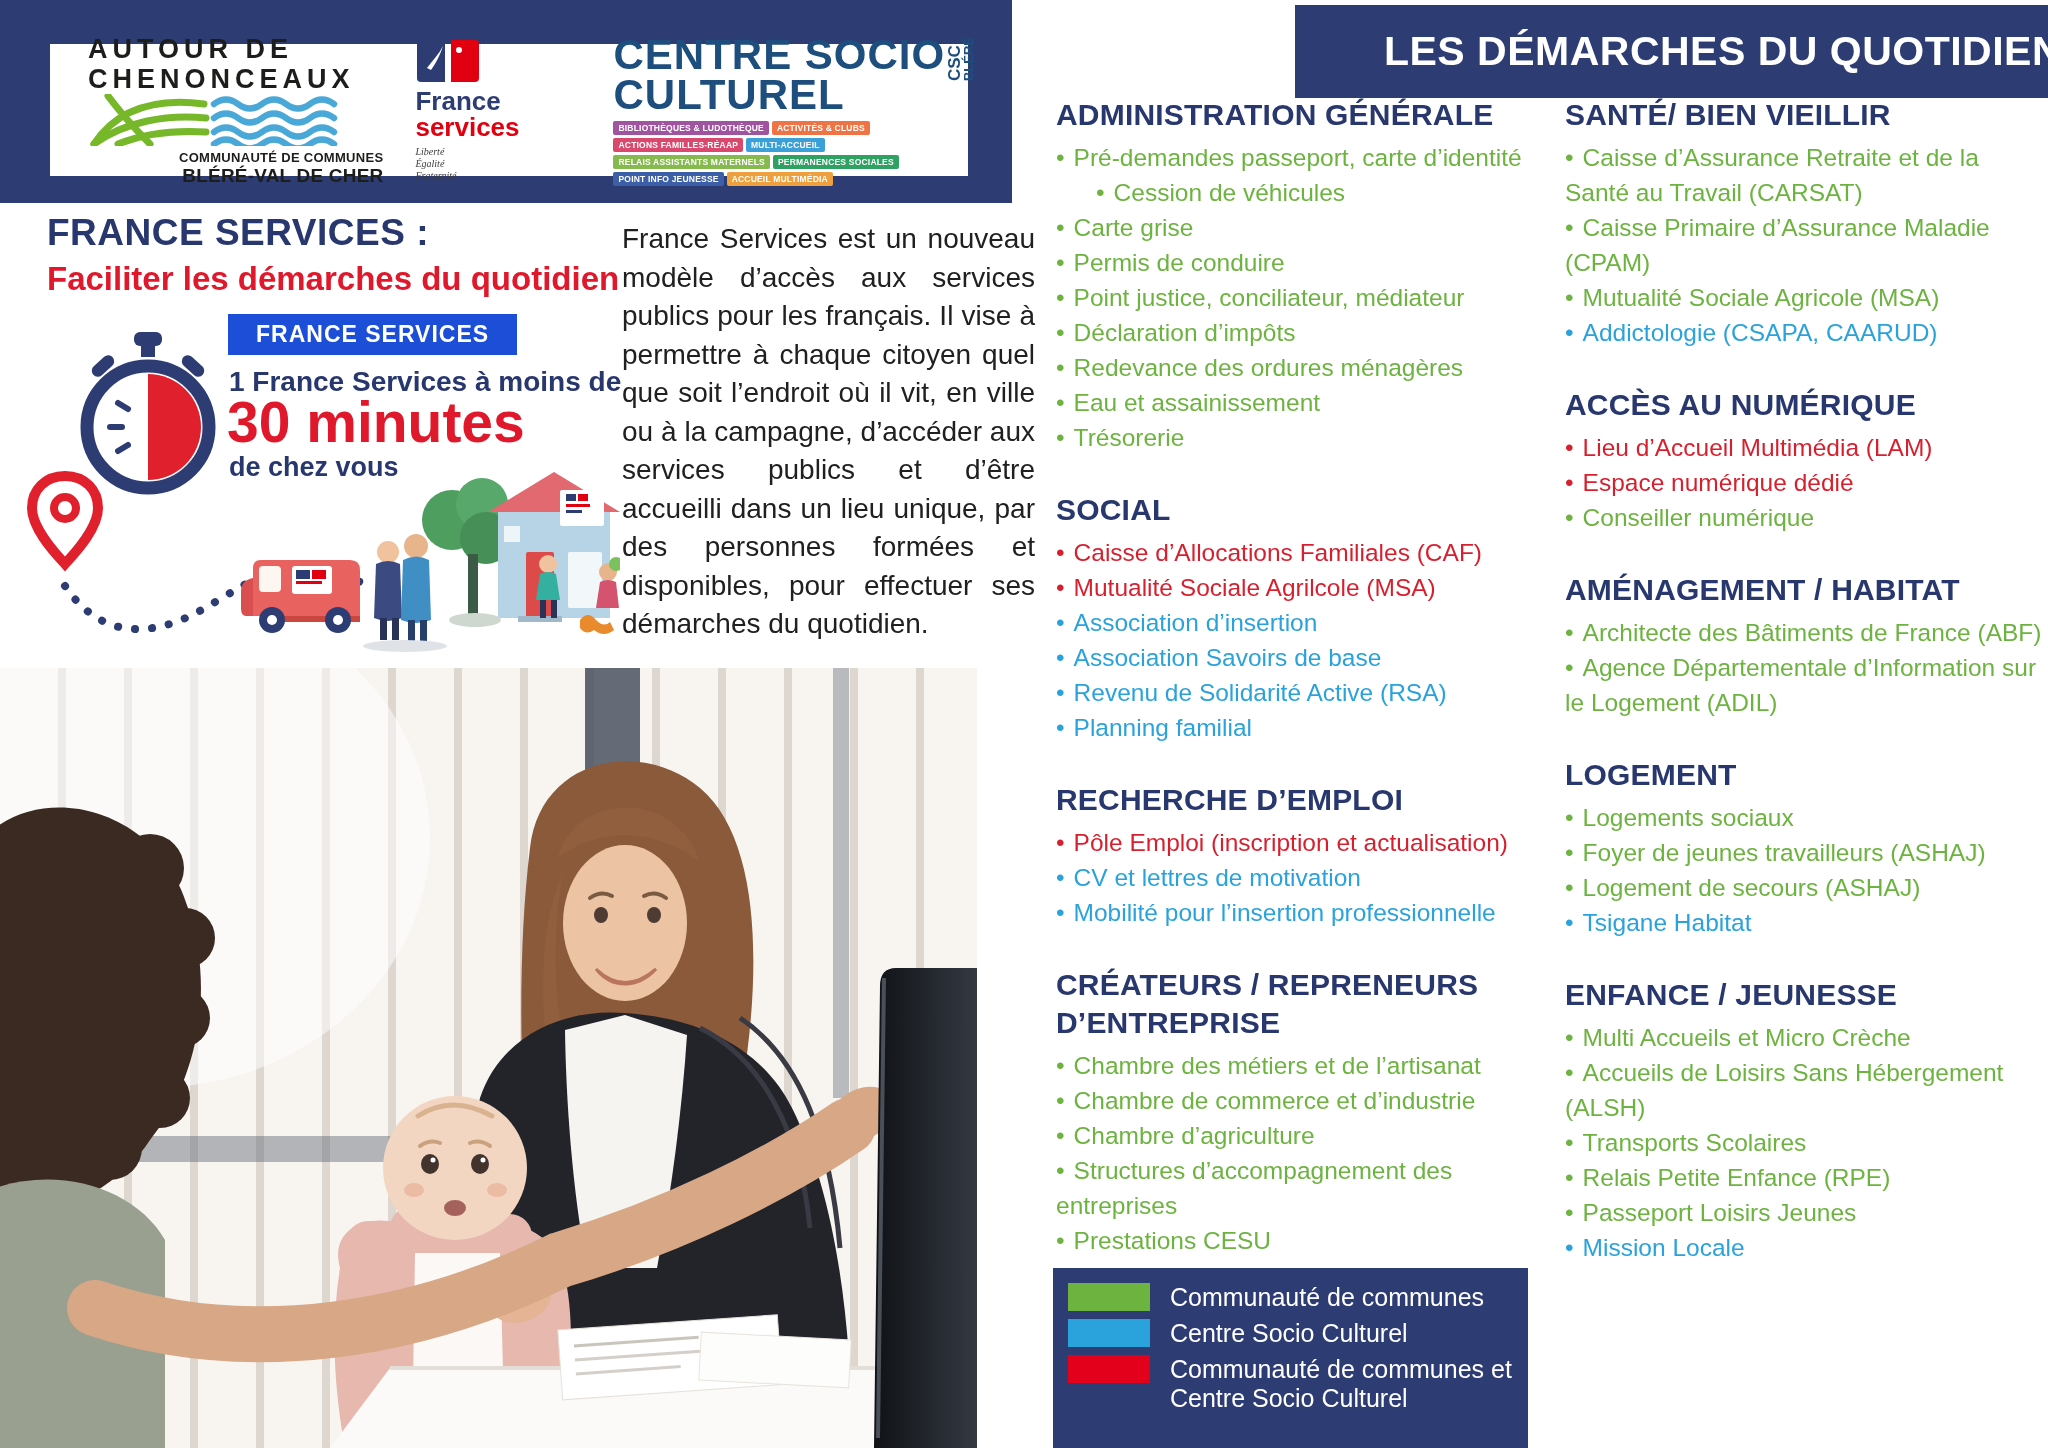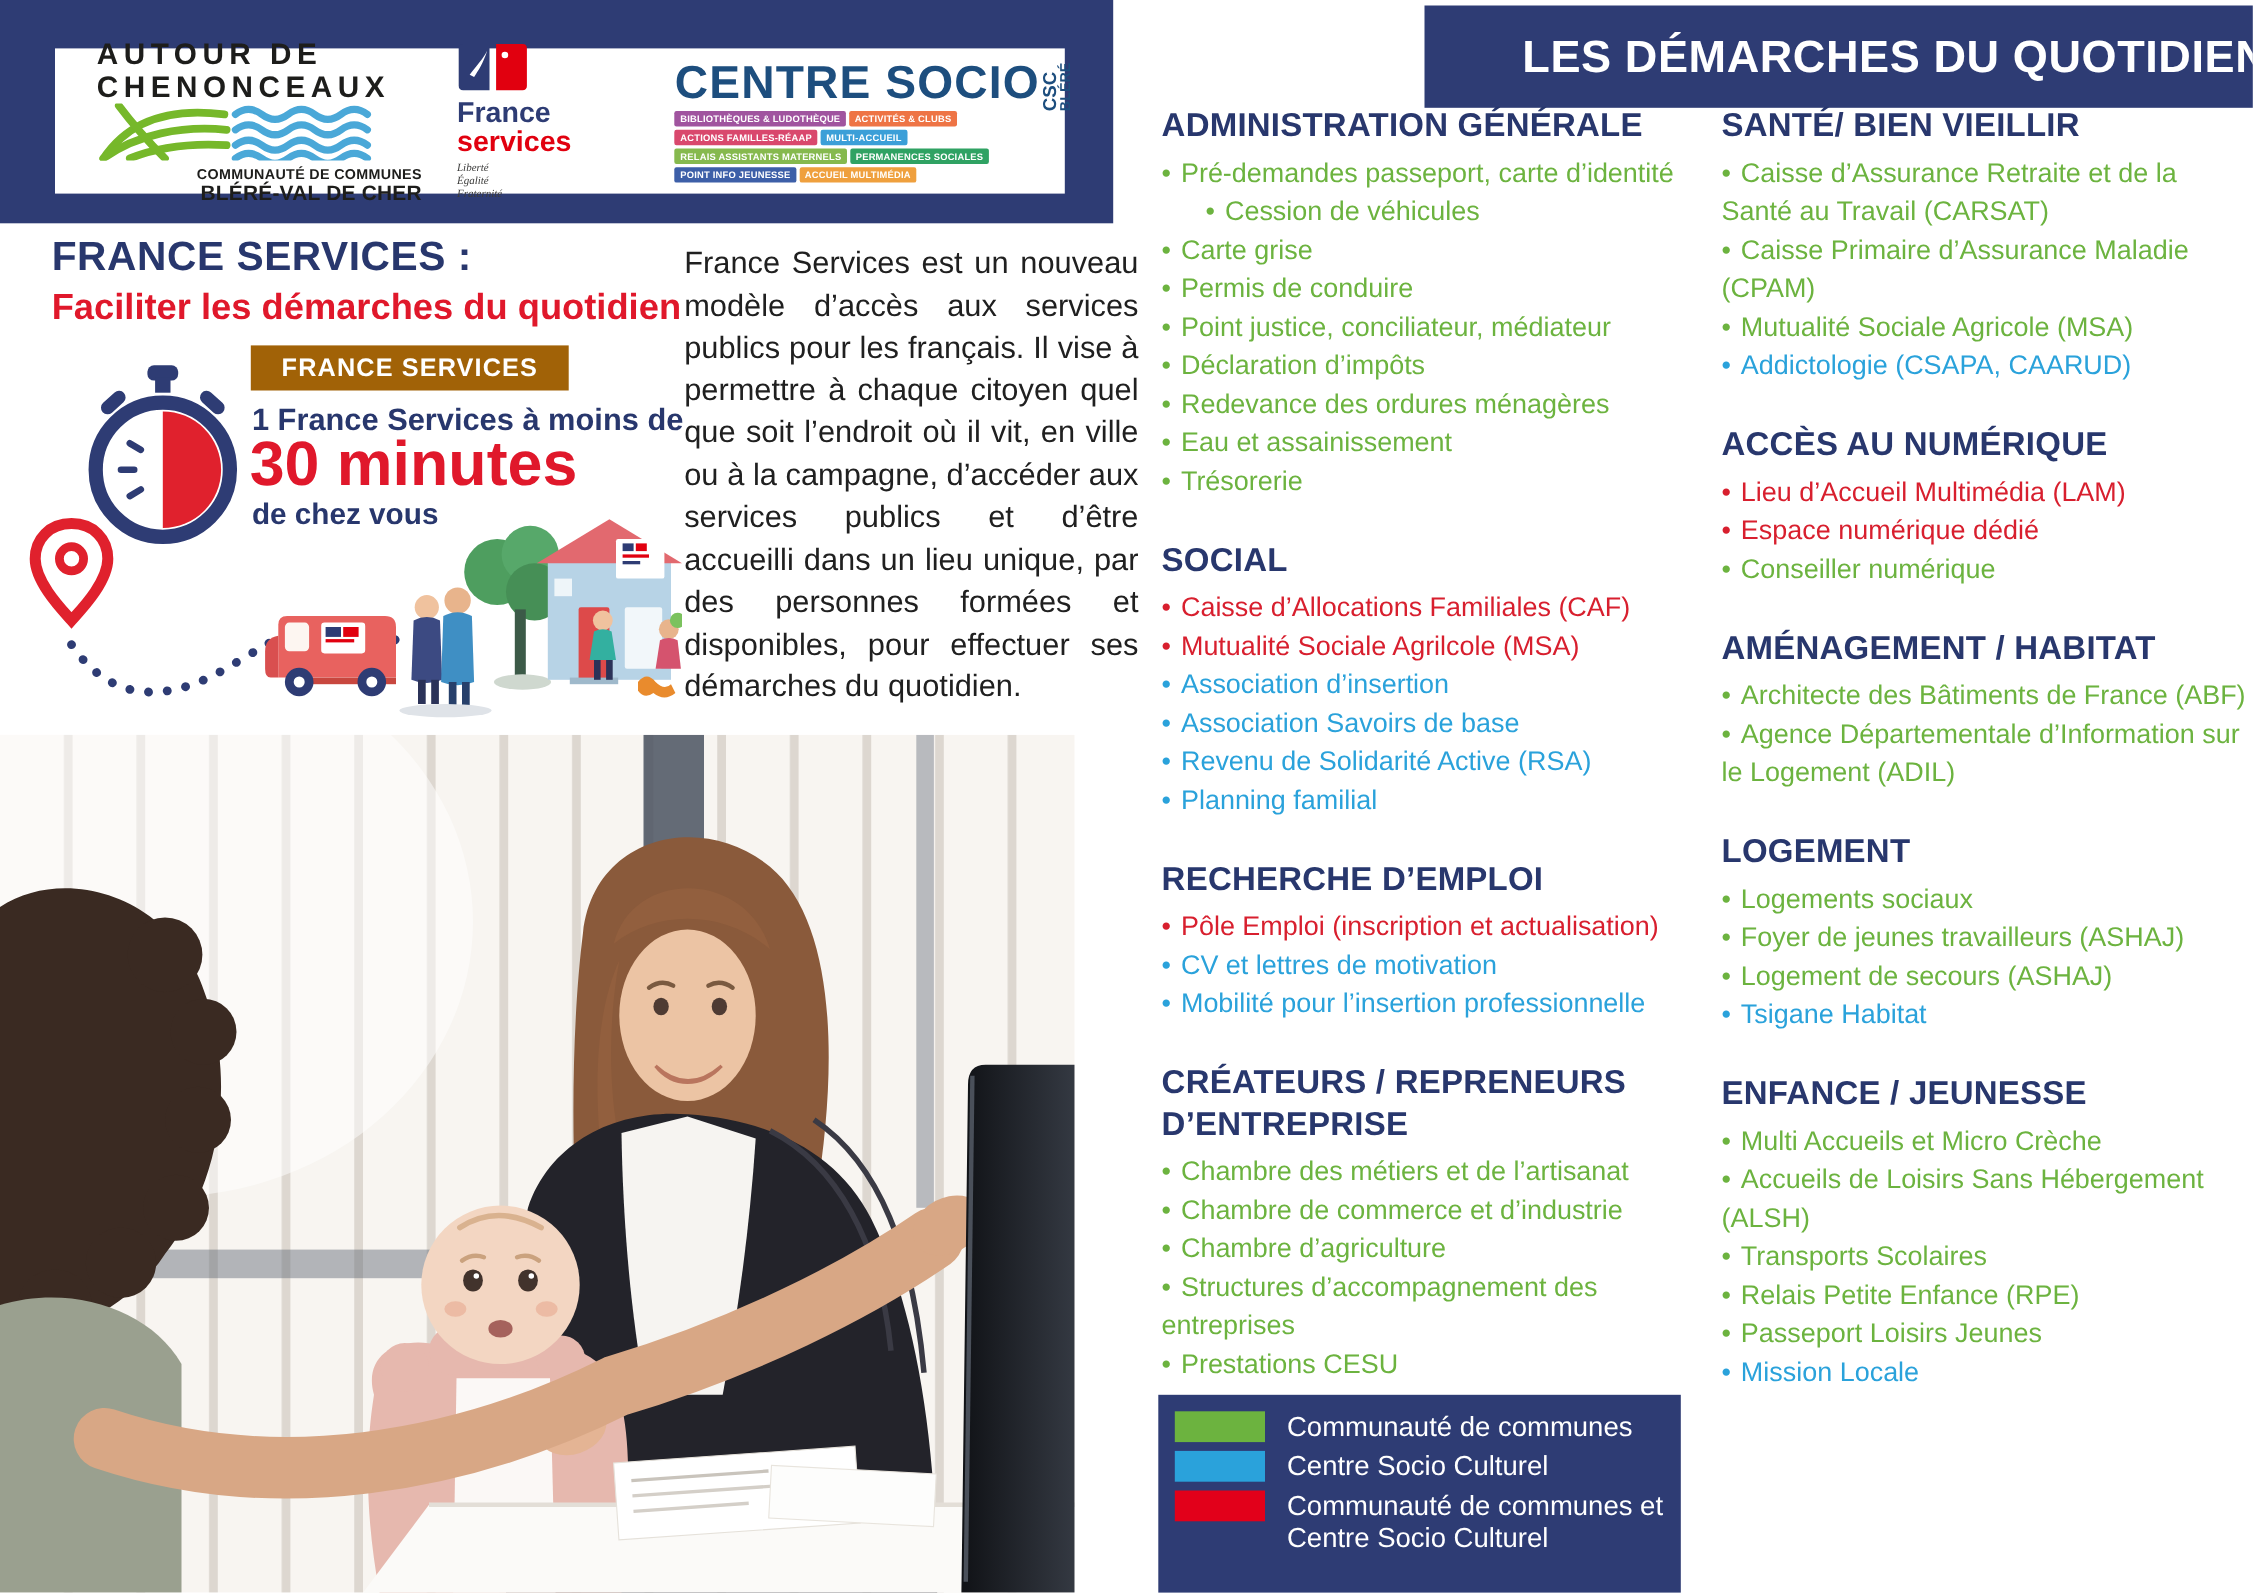--- a/index.html
+++ b/index.html
@@ -26,21 +26,21 @@
   .csc-tags{margin-top:6px;display:flex;flex-wrap:wrap;gap:3px;width:350px;}
   .csc-tag{color:#fff;font-size:8.5px;font-weight:700;letter-spacing:.2px;padding:2px 5px;border-radius:2px;white-space:nowrap;}
 
   
   .title-banner{position:absolute;left:1295px;top:5px;width:856px;height:93px;background:#2e3c74;display:flex;align-items:center;justify-content:center;}
   .title-banner span{color:#fff;font-size:41px;font-weight:800;letter-spacing:.5px;}
 
   
   .intro-h1{position:absolute;left:47px;top:212px;font-size:37px;font-weight:800;color:#28376d;letter-spacing:.5px;}
   .intro-h2{position:absolute;left:47px;top:260px;font-size:33px;font-weight:800;color:#e0182b;}
-  .fs-badge{position:absolute;left:228px;top:314px;background:#a16207;color:#fff;font-size:23px;font-weight:700;letter-spacing:1px;padding:7px 28px;}
+  .fs-badge{position:absolute;left:228px;top:314px;background:#1d4ed8;color:#fff;font-size:23px;font-weight:700;letter-spacing:1px;padding:7px 28px;}
   .prox-1{position:absolute;left:229px;top:366px;font-size:28px;font-weight:800;color:#28376d;}
   .prox-2{position:absolute;left:227px;top:392px;font-size:57px;font-weight:800;color:#e0182b;line-height:60px;}
   .prox-3{position:absolute;left:229px;top:452px;font-size:27px;font-weight:800;color:#28376d;}
   .stopwatch{position:absolute;left:72px;top:330px;}
   .illustration{position:absolute;left:20px;top:468px;}
   .intro-par{position:absolute;left:622px;top:220px;width:413px;font-size:28px;line-height:38.5px;color:#202020;text-align:justify;}
 
   
   .photo{position:absolute;left:0px;top:668px;}
 
@@ -95,20 +95,21 @@
         <div class="fs-brand2">services</div>
         <div class="fs-motto">
             <div>Liberté</div>
             <div>Égalité</div>
             <div>Fraternité</div>
           </div>
       </div>
 
       <div class="csc-logo">
         <div class="csc-title">CENTRE SOCIO</div>
+        <div class="csc-title">CULTUREL</div>
         <div class="csc-vert">
           <span class="v1">CSC</span>
           <span class="v2">BLÉRÉ</span>
         </div>
         <div class="csc-tags">
             <span class="csc-tag" style="background: rgb(160, 84, 159);">BIBLIOTHÈQUES &amp; LUDOTHÈQUE</span>
             <span class="csc-tag" style="background: rgb(238, 116, 69);">ACTIVITÉS &amp; CLUBS</span>
             <span class="csc-tag" style="background: rgb(217, 72, 109);">ACTIONS FAMILLES-RÉAAP</span>
             <span class="csc-tag" style="background: rgb(59, 159, 216);">MULTI-ACCUEIL</span>
             <span class="csc-tag" style="background: rgb(134, 185, 78);">RELAIS ASSISTANTS MATERNELS</span>

